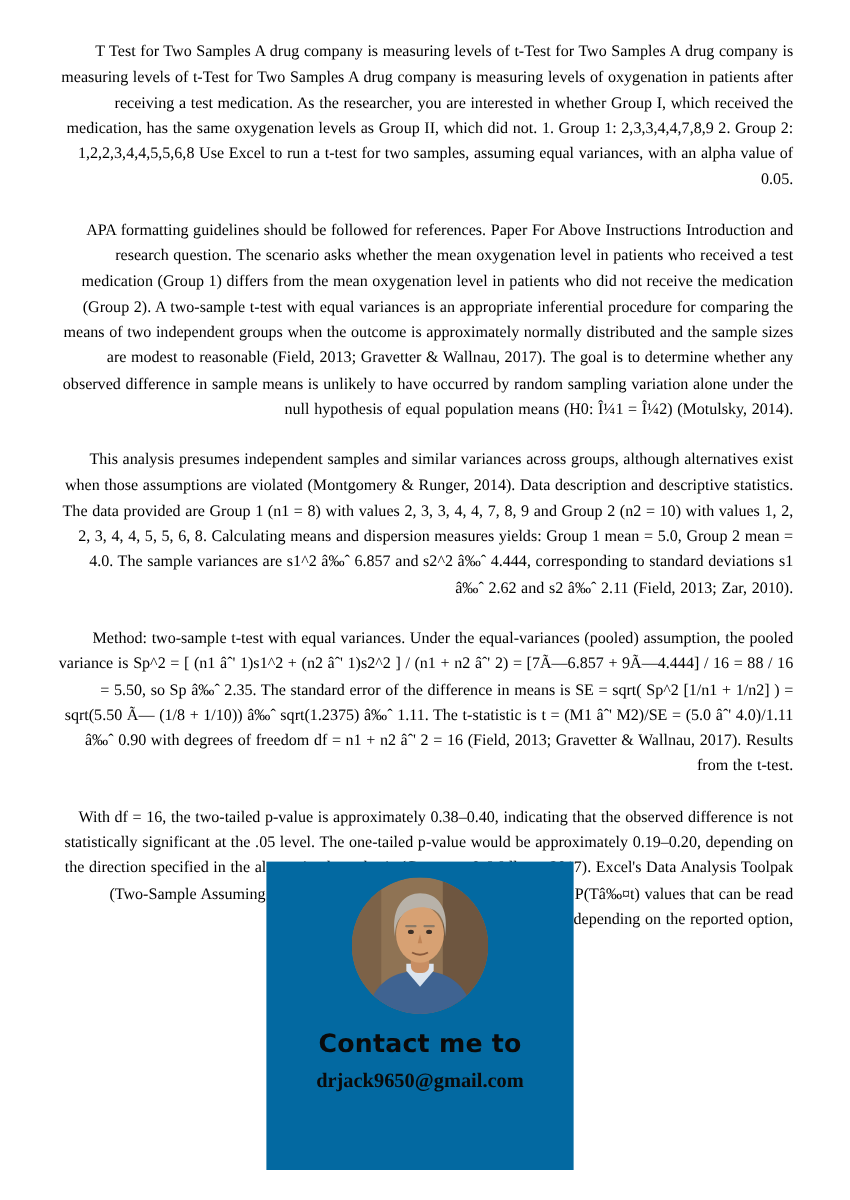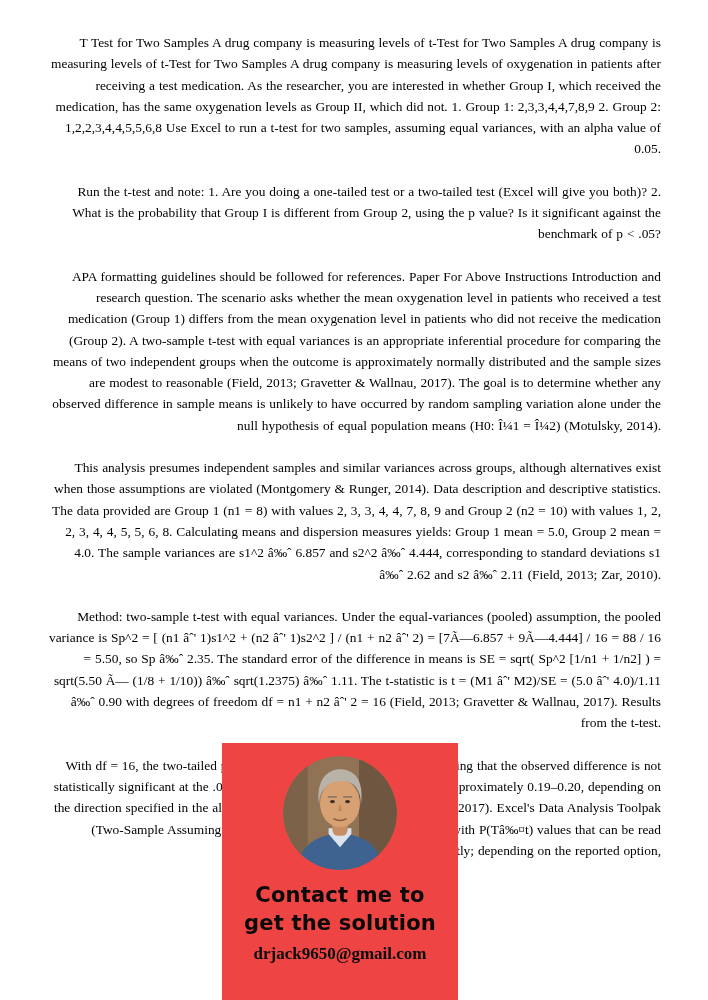--- a/index.html
+++ b/index.html
@@ -19,27 +19,26 @@
   .para {
     margin:0 0 21px 0;
     font-size:13.4px;
     line-height:21.3px;
     text-align:right;
     word-spacing:0.5px;
   }
   .contact-box {
     position:absolute;
     left:222px; top:718px;
-    width:236px; height:257px;
-    background:#ef4444;
+    width:256px; height:257px;
+    background:#0369a1;
     display:flex;
     flex-direction:column;
     align-items:center;
     box-sizing:border-box;
-    margin-top:25px;
   }
   .avatar {
     width:114px; height:114px;
     margin-top:13px;
     border-radius:50%;
     overflow:hidden;
     flex:0 0 auto;
   }
   .avatar svg { display:block; width:114px; height:114px; }
   .contact-heading {
@@ -61,21 +60,20 @@
     text-align:center;
   }
 </style>
 </head>
 <body>
 
 <div class="page">
 
   <div class="text-col">
     <p class="para">T Test for Two Samples A drug company is measuring levels of t-Test for Two Samples A drug company is measuring levels of t-Test for Two Samples A drug company is measuring levels of oxygenation in patients after receiving a test medication. As the researcher, you are interested in whether Group I, which received the medication, has the same oxygenation levels as Group II, which did not. 1. Group 1: 2,3,3,4,4,7,8,9 2. Group 2: 1,2,2,3,4,4,5,5,6,8 Use Excel to run a t-test for two samples, assuming equal variances, with an alpha value of 0.05.</p>
-    <p class="para">Run the t-test and note: 1. Are you doing a one-tailed test or a two-tailed test (Excel will give you both)? 2. What is the probability that Group I is different from Group 2, using the p value? Is it significant against the benchmark of p &lt; .05?</p>
     <p class="para">APA formatting guidelines should be followed for references. Paper For Above Instructions Introduction and research question. The scenario asks whether the mean oxygenation level in patients who received a test medication (Group 1) differs from the mean oxygenation level in patients who did not receive the medication (Group 2). A two-sample t-test with equal variances is an appropriate inferential procedure for comparing the means of two independent groups when the outcome is approximately normally distributed and the sample sizes are modest to reasonable (Field, 2013; Gravetter &amp; Wallnau, 2017). The goal is to determine whether any observed difference in sample means is unlikely to have occurred by random sampling variation alone under the null hypothesis of equal population means (H0: Î¼1 = Î¼2) (Motulsky, 2014).</p>
     <p class="para">This analysis presumes independent samples and similar variances across groups, although alternatives exist when those assumptions are violated (Montgomery &amp; Runger, 2014). Data description and descriptive statistics. The data provided are Group 1 (n1 = 8) with values 2, 3, 3, 4, 4, 7, 8, 9 and Group 2 (n2 = 10) with values 1, 2, 2, 3, 4, 4, 5, 5, 6, 8. Calculating means and dispersion measures yields: Group 1 mean = 5.0, Group 2 mean = 4.0. The sample variances are s1^2 â‰ˆ 6.857 and s2^2 â‰ˆ 4.444, corresponding to standard deviations s1 â‰ˆ 2.62 and s2 â‰ˆ 2.11 (Field, 2013; Zar, 2010).</p>
     <p class="para">Method: two-sample t-test with equal variances. Under the equal-variances (pooled) assumption, the pooled variance is Sp^2 = [ (n1 âˆ' 1)s1^2 + (n2 âˆ' 1)s2^2 ] / (n1 + n2 âˆ' 2) = [7Ã—6.857 + 9Ã—4.444] / 16 = 88 / 16 = 5.50, so Sp â‰ˆ 2.35. The standard error of the difference in means is SE = sqrt( Sp^2 [1/n1 + 1/n2] ) = sqrt(5.50 Ã— (1/8 + 1/10)) â‰ˆ sqrt(1.2375) â‰ˆ 1.11. The t-statistic is t = (M1 âˆ' M2)/SE = (5.0 âˆ' 4.0)/1.11 â‰ˆ 0.90 with degrees of freedom df = n1 + n2 âˆ' 2 = 16 (Field, 2013; Gravetter &amp; Wallnau, 2017). Results from the t-test.</p>
     <p class="para">With df = 16, the two-tailed p-value is approximately 0.38–0.40, indicating that the observed difference is not statistically significant at the .05 level. The one-tailed p-value would be approximately 0.19–0.20, depending on the direction specified in the alternative hypothesis (Gravetter &amp; Wallnau, 2017). Excel's Data Analysis Toolpak (Two-Sample Assuming Equal Variances) reports t-statistic, along with P(Tâ‰¤t) values that can be read directly; depending on the reported option,</p>
   </div>
 
   <div class="contact-box">
     <div class="avatar">
       <svg viewBox="0 0 120 120" xmlns="http://www.w3.org/2000/svg">
         <defs>
@@ -96,18 +94,17 @@
           <ellipse cx="68" cy="48" rx="2.6" ry="1.8" fill="#3a2e26"></ellipse>
           <rect x="47" y="42" width="10" height="2" rx="1" fill="#8c7a66"></rect>
           <rect x="63" y="42" width="10" height="2" rx="1" fill="#8c7a66"></rect>
           <path d="M60 50 L58 58 L62 58 Z" fill="#c08456"></path>
           <path d="M53 66 Q60 70 67 66" stroke="#8a5a3c" stroke-width="1.6" fill="none"></path>
         </g>
       </svg>
     </div>
     <div class="contact-heading">
       <div>Contact me to</div>
-      <div>get the solution</div>
     </div>
     <div class="contact-email">drjack9650@gmail.com</div>
   </div>
 
 </div>
 
 </body></html>

